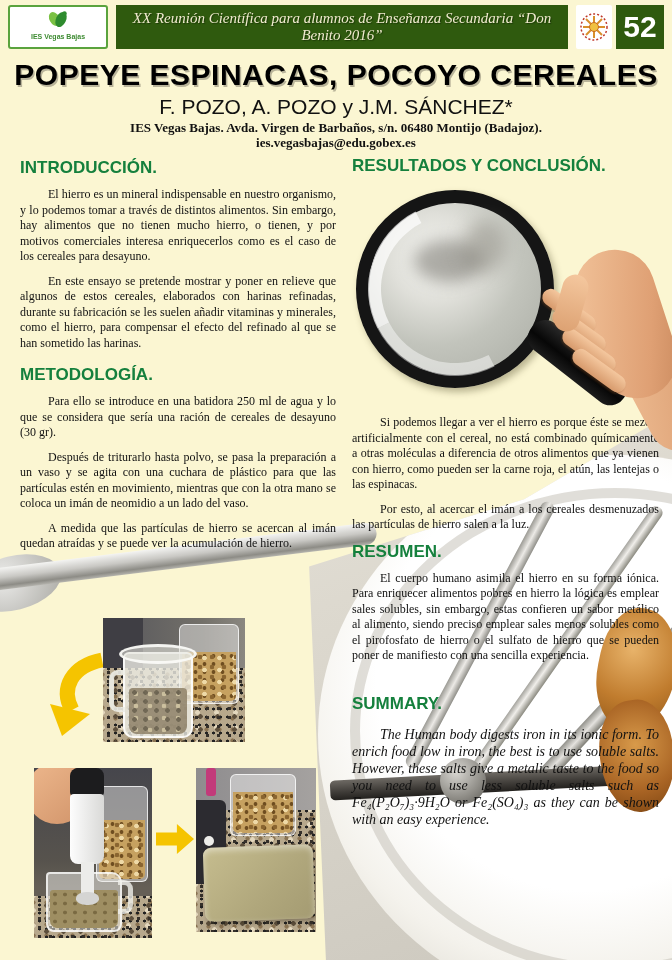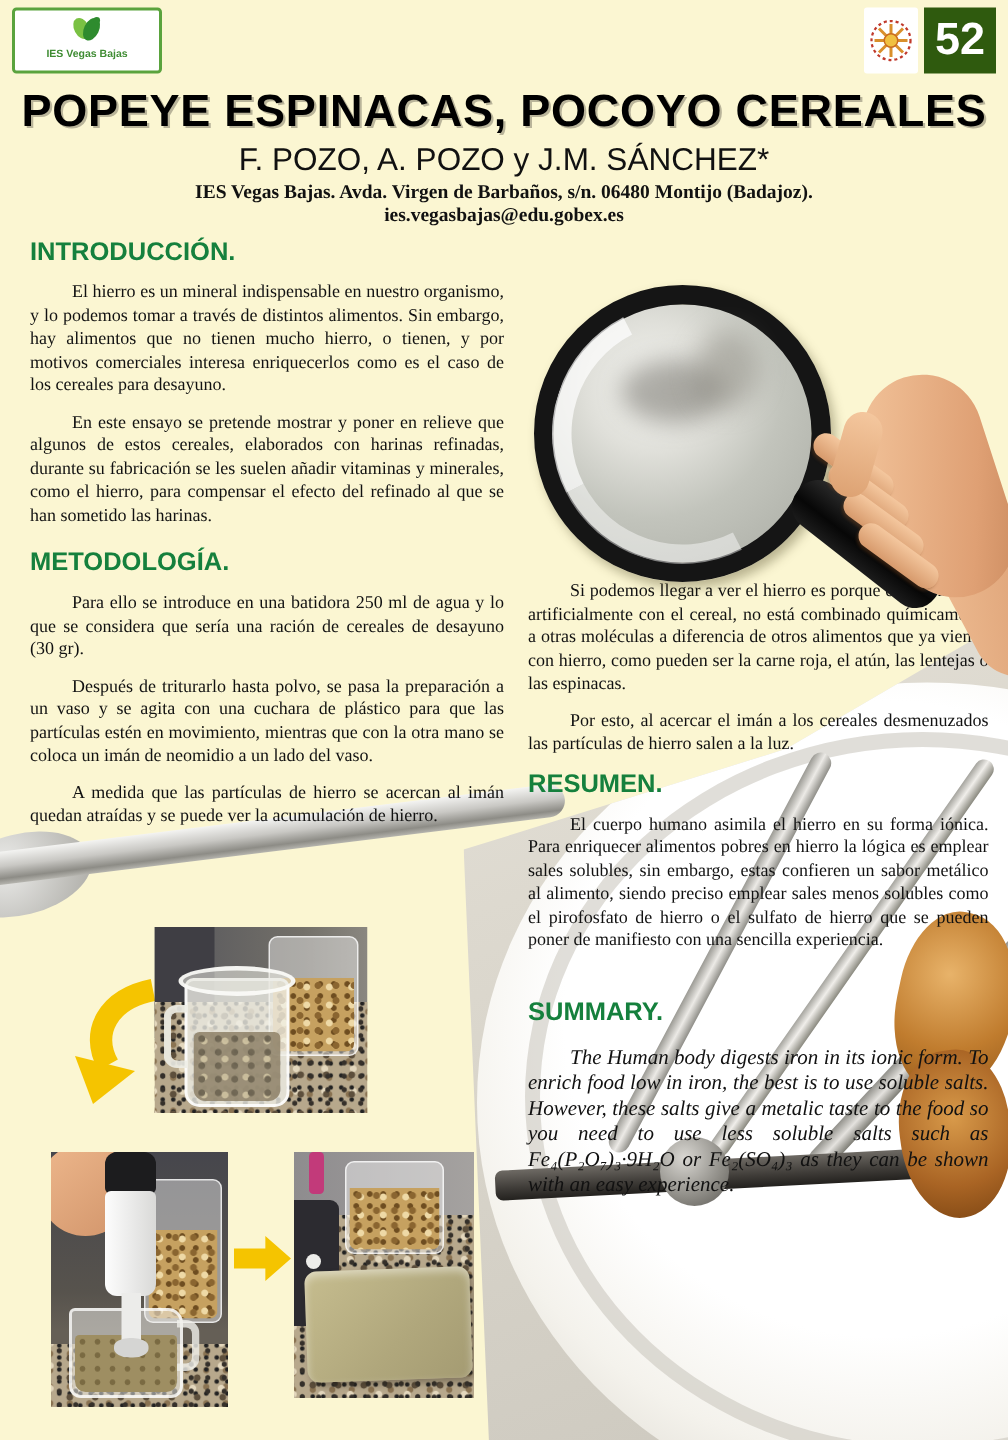--- a/index.html
+++ b/index.html
@@ -171,20 +171,23 @@
 <div class="poster">
 
   <div class="logo-box">
     <svg width="24" height="24" viewBox="0 0 24 24">
       <ellipse cx="8.5" cy="10" rx="5" ry="7.5" fill="#7ac143" transform="rotate(-28 8.5 10)"></ellipse>
       <ellipse cx="15" cy="10.5" rx="5" ry="8" fill="#2e8b2e" transform="rotate(26 15 10.5)"></ellipse>
       <circle cx="18.5" cy="4.5" r="2.2" fill="#2e8b2e"></circle>
     </svg>
     <div class="logo-caption">IES Vegas Bajas</div>
   </div>
+  <div class="banner">
+    <span>XX Reunión Científica para alumnos de Enseñanza Secundaria “Don Benito 2016”</span>
+  </div>
   <div class="seal-box">
     <svg width="30" height="30" viewBox="0 0 30 30">
       <circle cx="15" cy="15" r="13" fill="#fff" stroke="#c0392b" stroke-width="1.5" stroke-dasharray="2 2"></circle>
       <g stroke="#d98f2b" stroke-width="2">
         <line x1="15" y1="15" x2="15" y2="4"></line>
           <line x1="15" y1="15" x2="15" y2="26"></line>
         <line x1="15" y1="15" x2="4" y2="15"></line>
           <line x1="15" y1="15" x2="26" y2="15"></line>
         <line x1="15" y1="15" x2="7" y2="7"></line>
           <line x1="15" y1="15" x2="23" y2="23"></line>
@@ -221,20 +224,21 @@
     <h2>INTRODUCCIÓN.</h2>
     <p>El hierro es un mineral indispensable en nuestro organismo, y lo podemos tomar a través de distintos alimentos. Sin embargo, hay alimentos que no tienen mucho hierro, o tienen, y por motivos comerciales interesa enriquecerlos como es el caso de los cereales para desayuno.</p>
     <p>En este ensayo se pretende mostrar y poner en relieve que algunos de estos cereales, elaborados con harinas refinadas, durante su fabricación se les suelen añadir vitaminas y minerales, como el hierro, para compensar el efecto del refinado al que se han sometido las harinas.</p>
     <h2 class="h-metod">METODOLOGÍA.</h2>
     <p>Para ello se introduce en una batidora 250 ml de agua y lo que se considera que sería una ración de cereales de desayuno (30 gr).</p>
     <p>Después de triturarlo hasta polvo, se pasa la preparación a un vaso y se agita con una cuchara de plástico para que las partículas estén en movimiento, mientras que con la otra mano se coloca un imán de neomidio a un lado del vaso.</p>
     <p>A medida que las partículas de hierro se acercan al imán quedan atraídas y se puede ver la acumulación de hierro.</p>
   </section>
 
   <section class="col col-right">
+    <h2>RESULTADOS Y CONCLUSIÓN.</h2>
     <div class="magnifier-space"></div>
     <p>Si podemos llegar a ver el hierro es porque éste se mezcla artificialmente con el cereal, no está combinado químicamente a otras moléculas a diferencia de otros alimentos que ya vienen con hierro, como pueden ser la carne roja, el atún, las lentejas o las espinacas.</p>
     <p>Por esto, al acercar el imán a los cereales desmenuzados las partículas de hierro salen a la luz.</p>
     <h2 class="h-resumen">RESUMEN.</h2>
     <p>El cuerpo humano asimila el hierro en su forma iónica. Para enriquecer alimentos pobres en hierro la lógica es emplear sales solubles, sin embargo, estas confieren un sabor metálico al alimento, siendo preciso emplear sales menos solubles como el pirofosfato de hierro o el sulfato de hierro que se pueden poner de manifiesto con una sencilla experiencia.</p>
     <h2 class="h-summary">SUMMARY.</h2>
     <p class="p-summary">The Human body digests iron in its ionic form. To enrich food low in iron, the best is to use soluble salts. However, these salts give a metalic taste to the food so you need to use less soluble salts such as Fe₄(P₂O₇)₃·9H₂O or Fe₂(SO₄)₃ as they can be shown with an easy experience.</p>
   </section>
 
   <div class="magnifier">

